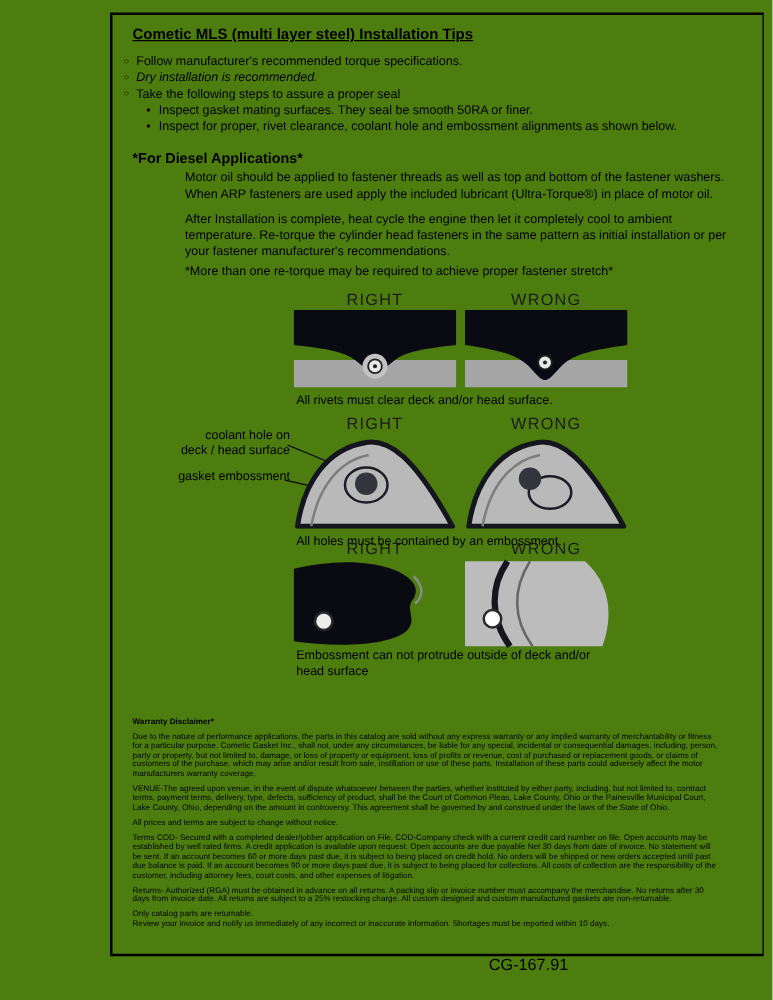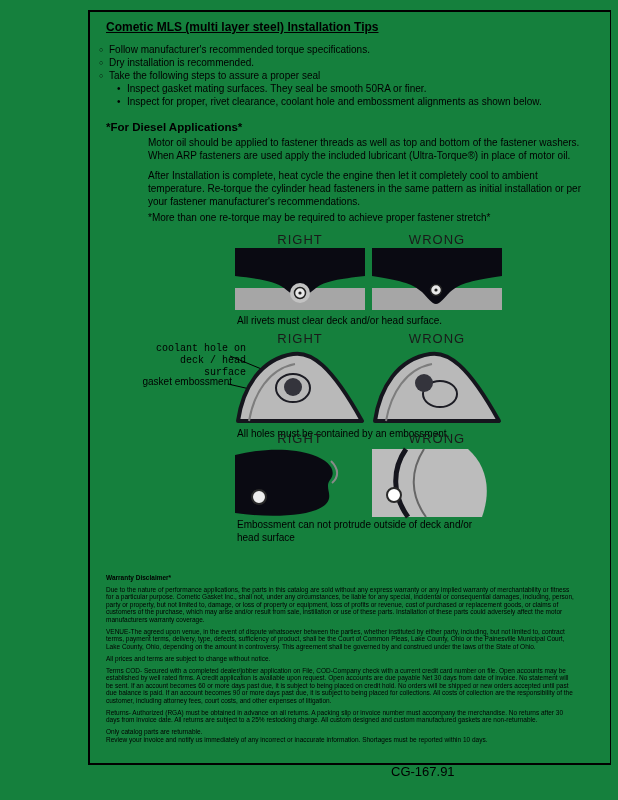--- a/index.html
+++ b/index.html
@@ -1,16 +1,16 @@
 <!DOCTYPE html>
 <html><head>
 <meta charset="utf-8">
 <style>
   html,body{margin:0;padding:0;background:#fff;}
-  .page{position:relative;width:618px;height:800px;background:#15803d;overflow:hidden;
+  .page{position:relative;width:618px;height:800px;background:#4d7c0f;overflow:hidden;
         font-family:"Liberation Sans", sans-serif;color:#000;}
   .abs{position:absolute;}
   .frame{position:absolute;left:88px;top:10px;width:520px;height:751px;
          border-style:solid;border-color:#000;border-width:2px 1px 2px 2px;}
   .title{position:absolute;left:106px;top:20px;font-size:12px;font-weight:bold;
          text-decoration:underline;margin:0;}
   .bullet,.sub-bullet{position:absolute;font-size:10px;white-space:nowrap;}
   .bullet{left:99px;}
   .sub-bullet{left:117px;}
   .marker{display:inline-block;width:10px;}
@@ -35,21 +35,21 @@
 
 <div class="page">
 
   <div class="frame"></div>
 
   <h1 class="title">Cometic MLS (multi layer steel) Installation Tips</h1>
 
   <div class="bullet" style="top:44px;">
     <span class="marker circ"></span><span>Follow manufacturer's recommended torque specifications.</span>
   </div>
-  <div class="bullet" style="top:57px;">
+  <div class="bullet" style="top:57px;font-style:italic;">
     <span class="marker circ"></span><span>Dry installation is recommended.</span>
   </div>
   <div class="bullet" style="top:70px;">
     <span class="marker circ"></span><span>Take the following steps to assure a proper seal</span>
   </div>
   <div class="sub-bullet" style="top:83px;">
     <span class="marker dot"></span><span>Inspect gasket mating surfaces.  They seal be smooth 50RA or finer.</span>
   </div>
   <div class="sub-bullet" style="top:96px;">
     <span class="marker dot"></span><span>Inspect for proper, rivet clearance, coolant hole and embossment alignments as shown below.</span>
@@ -78,21 +78,21 @@
       <path d="M0,0 H130 V28 C102,32 88,35 78,44 C72,50 68,56 64,56 C60,56 56,50 50,44 C40,35 26,32 0,28 Z" fill="#0a0a12"></path>
       <circle cx="64" cy="42" r="5.5" fill="#e8e8e8" stroke="#222" stroke-width="1.5"></circle>
       <circle cx="64" cy="42" r="1.6" fill="#222"></circle>
     </svg>
   </div>
   <div class="caption" style="top:314px;">All rivets must clear deck and/or head surface.</div>
 
   <div class="dheader" style="left:235px;top:331px;">RIGHT</div>
   <div class="dheader" style="left:372px;top:331px;">WRONG</div>
 
-  <div class="leader-label" style="left:146px;top:343px;width:100px;font-family:Liberation Mono, monospace;">
+  <div class="leader-label" style="left:132px;top:343px;width:100px;">
     <div>coolant hole on</div>
     <div>deck / head surface</div>
   </div>
   <div class="leader-label" style="left:118px;top:376px;width:114px;">gasket embossment</div>
 
   <svg class="abs" style="left:228px;top:348px;" width="80" height="55" viewBox="0 0 80 55">
     <line x1="2" y1="8" x2="60" y2="32" stroke="#000" stroke-width="1"></line>
     <line x1="0" y1="36" x2="48" y2="47" stroke="#000" stroke-width="1"></line>
   </svg>
 

